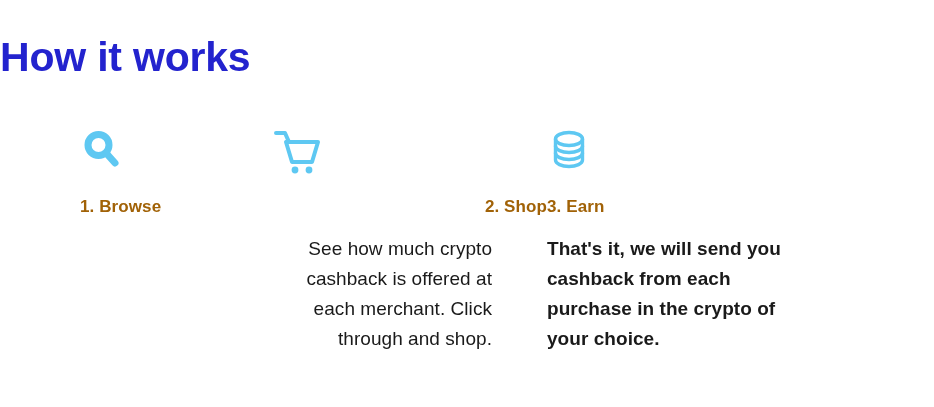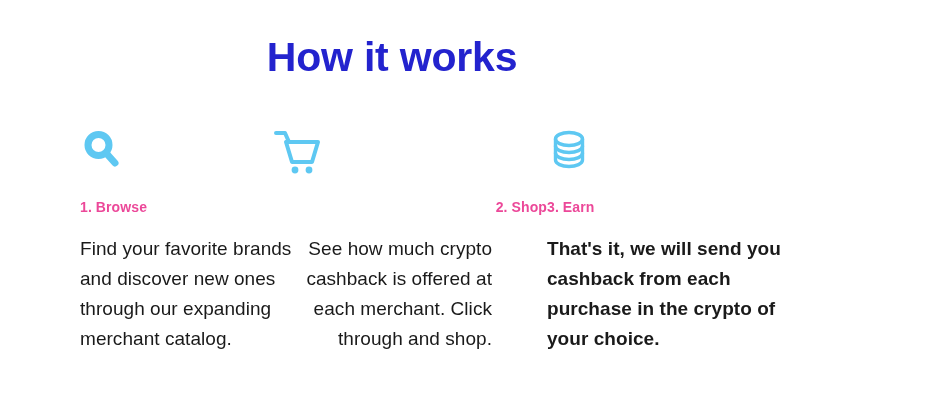--- a/index.html
+++ b/index.html
@@ -22,21 +22,20 @@
     height: 407px;
     background: #ffffff;
     box-sizing: border-box;
   }
 
   .section-title {
     position: absolute;
     top: 33px;
     left: 0;
     width: 784px;
-    text-align: center;
     font-size: 41px;
     line-height: 48px;
     font-weight: 600;
     letter-spacing: -0.2px;
     color: #2323ce;
     white-space: nowrap;
   }
 
   .columns {
     position: absolute;
@@ -57,24 +56,24 @@
 
   .icon-wrap {
     height: 52px;
     display: flex;
     align-items: flex-start;
   }
   .icon-wrap svg { display: block; }
 
   .step-title {
     margin-top: 16px;
-    font-size: 14px;
+    font-size: 17px;
     line-height: 22px;
     font-weight: 600;
-    color: #ec4899;
+    color: #a16207;
     letter-spacing: 0.1px;
     white-space: nowrap;
   }
 
   .step-body {
     margin-top: 16px;
     font-size: 19px;
     line-height: 30px;
     font-weight: 400;
     color: #1a1a1a;
@@ -94,21 +93,20 @@
   <div class="columns">
 
     <div class="col col-0">
       <div class="icon-wrap">
         <svg width="44" height="44" viewBox="0 0 44 44" aria-hidden="true">
           <circle cx="18.5" cy="17" r="10.5" fill="none" stroke="#5ec8f2" stroke-width="7"></circle>
           <line x1="26.5" y1="25.5" x2="35" y2="35" stroke="#5ec8f2" stroke-width="7" stroke-linecap="round"></line>
         </svg>
       </div>
       <div class="step-title">1. Browse</div>
-      <div class="step-body">Find your favorite brands and discover new ones through our expanding merchant catalog.</div>
     </div>
 
     <div class="col col-1">
       <div class="icon-wrap">
         <svg width="50" height="48" viewBox="0 0 50 48" aria-hidden="true">
           <polyline points="4,5 13,5 17,14" fill="none" stroke="#5ec8f2" stroke-width="4" stroke-linecap="round" stroke-linejoin="round"></polyline>
           <polygon points="14,14 46,14 40,34 20,34" fill="none" stroke="#5ec8f2" stroke-width="4" stroke-linejoin="round"></polygon>
           <circle cx="23" cy="42" r="3.4" fill="#5ec8f2"></circle>
           <circle cx="37" cy="42" r="3.4" fill="#5ec8f2"></circle>
         </svg>

